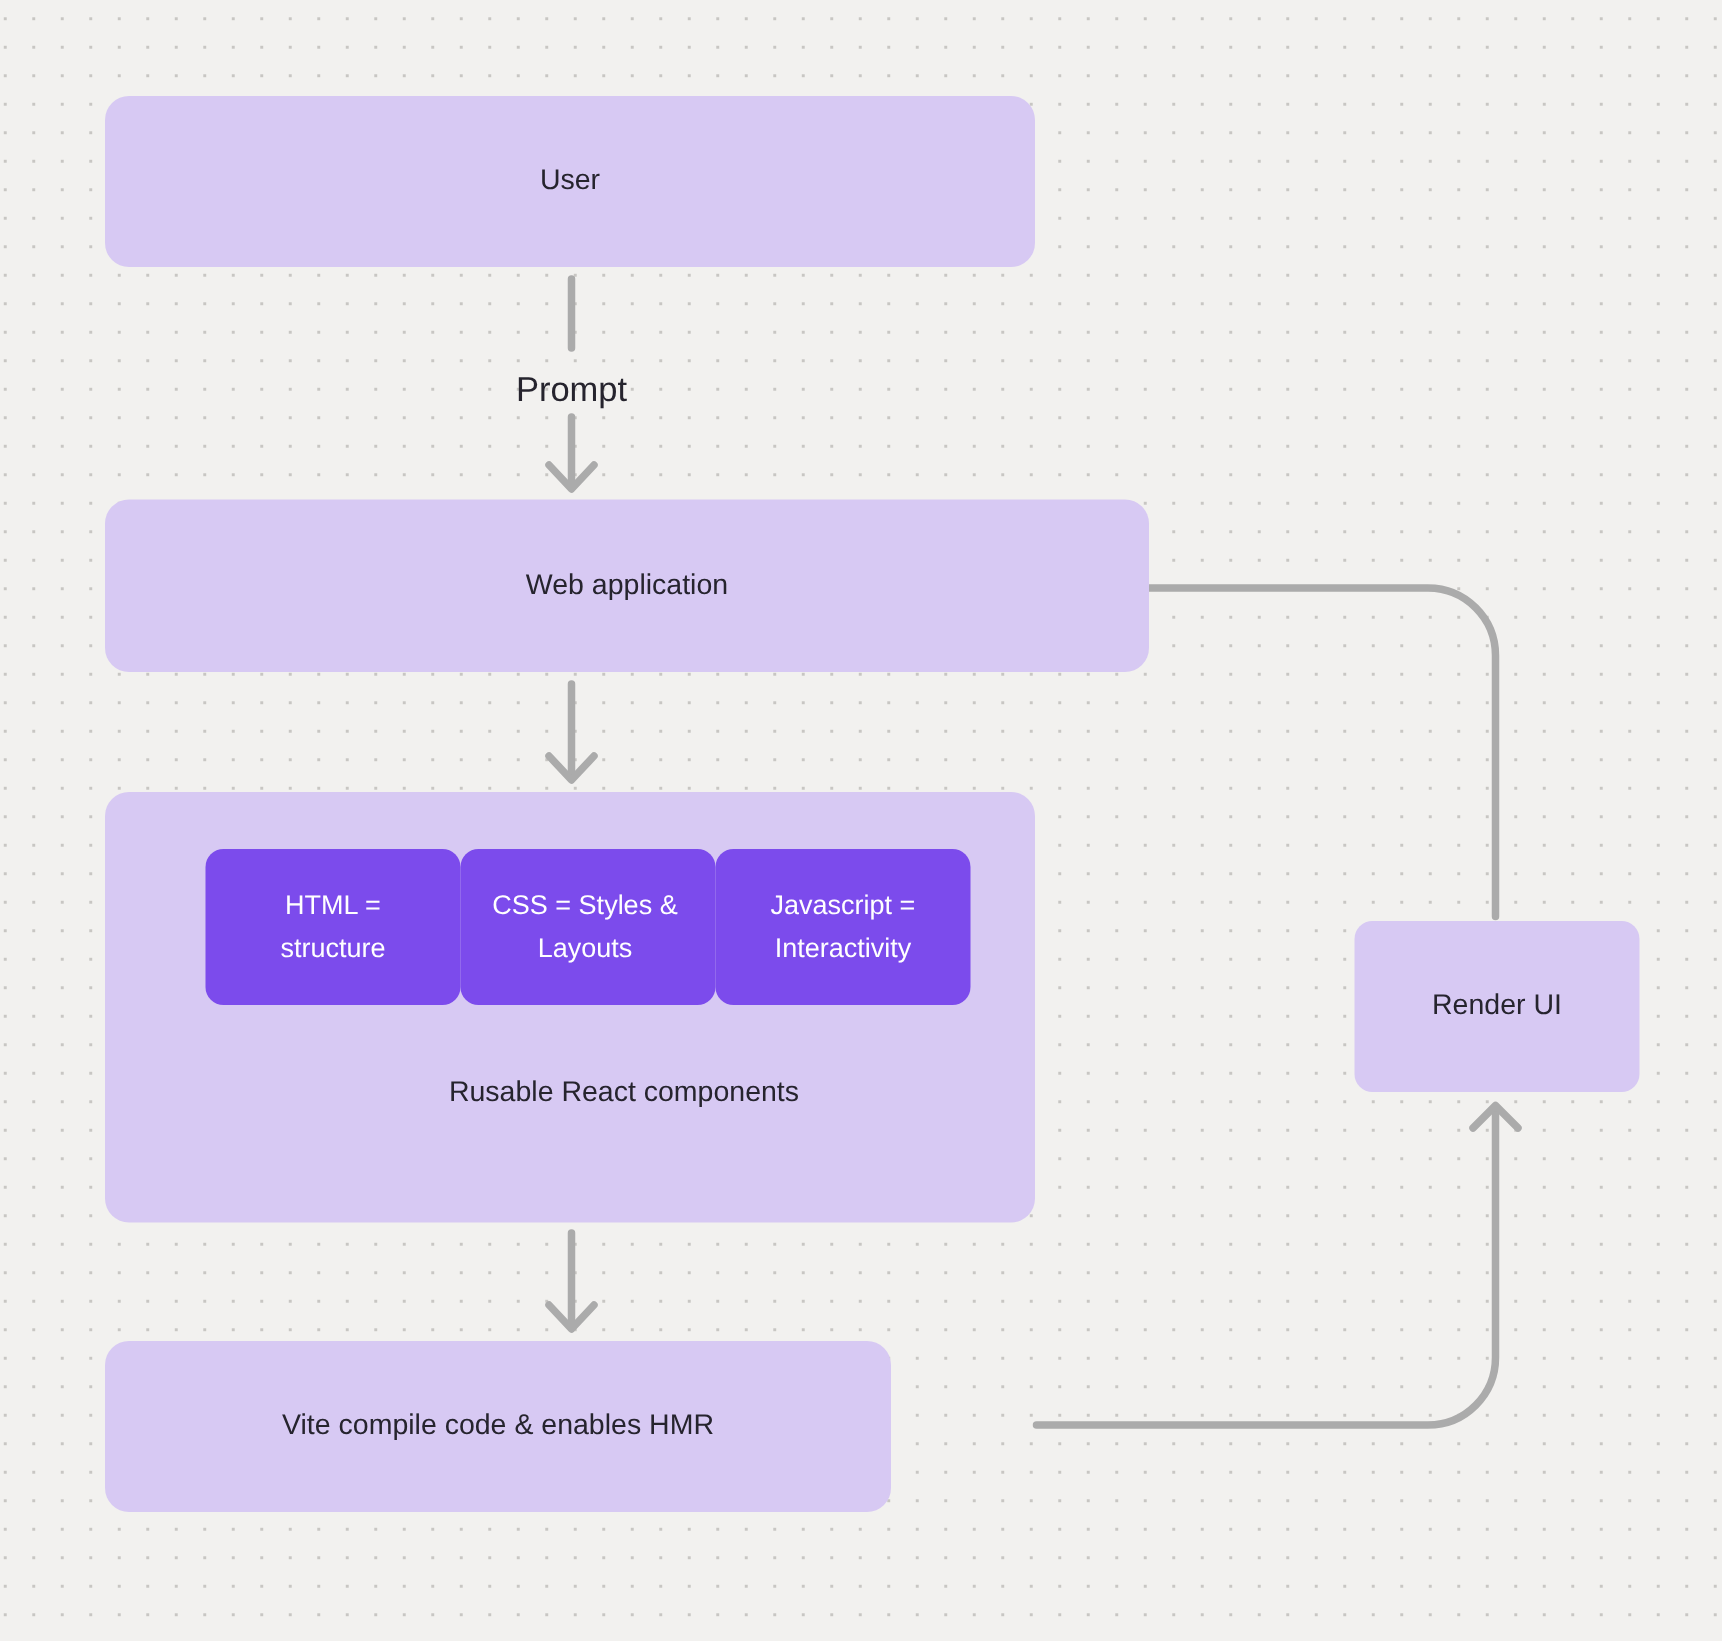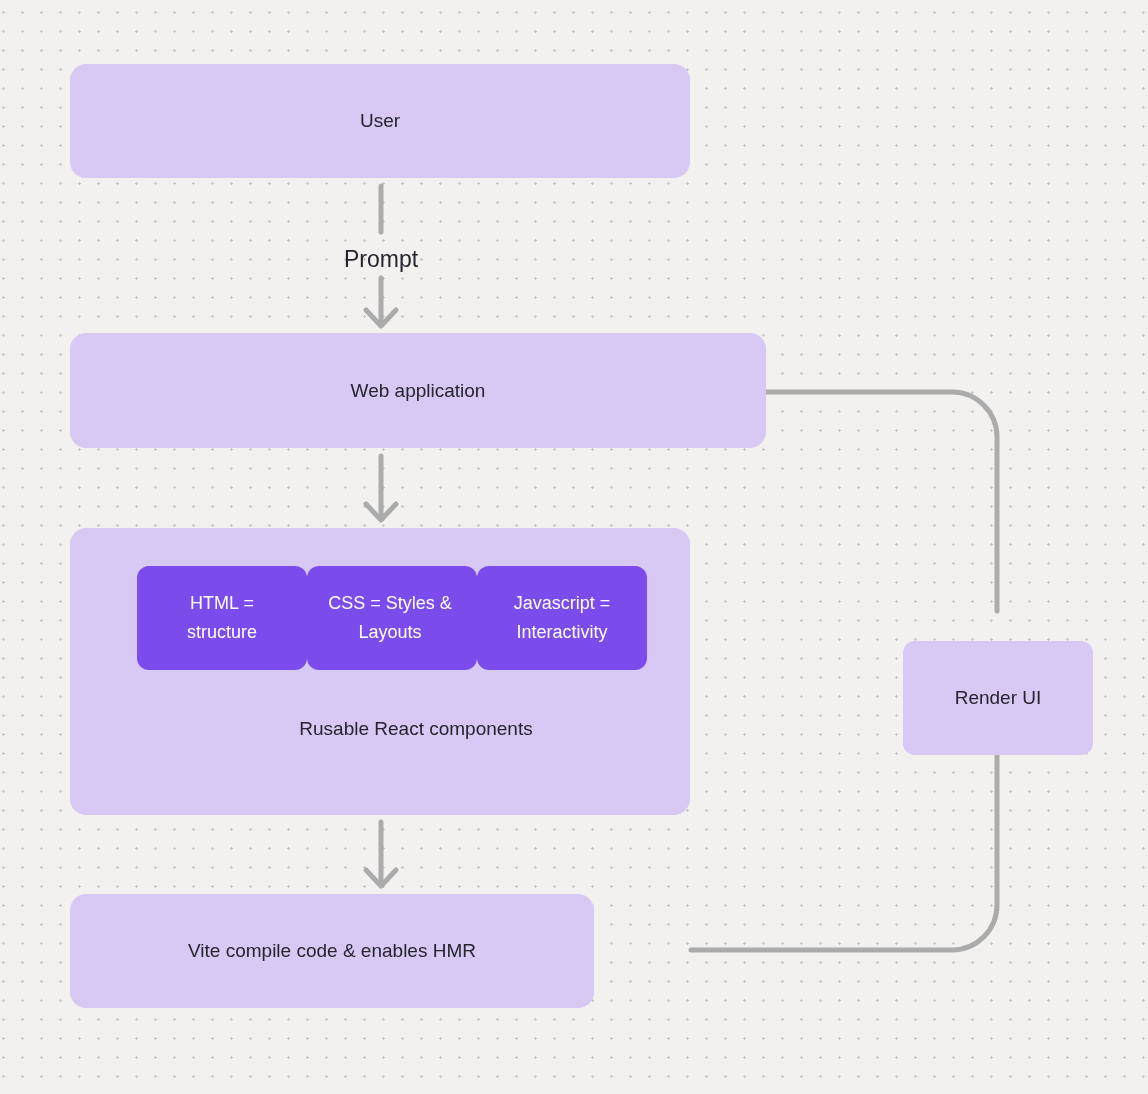--- a/index.html
+++ b/index.html
@@ -43,21 +43,21 @@
     border-radius: 12px;
     color: #FFFFFF;
     font-size: 18px;
     line-height: 1.6;
     padding: 0 16px;
   }
   #node-user          { left: 70px;  top: 64px;  width: 620px; height: 114px; }
   #node-webapp        { left: 70px;  top: 333px; width: 696px; height: 115px; }
   #node-components    { left: 70px;  top: 528px; width: 620px; height: 287px; display: block; }
   #node-vite          { left: 70px;  top: 894px; width: 524px; height: 114px; justify-content: center; }
-  #node-render-ui     { left: 903px; top: 641px; width: 190px; height: 114px; border-radius: 12px; }
+  #node-render-ui     { left: 903px; top: 614px; width: 190px; height: 114px; border-radius: 12px; }
 
   .inner-node {
     position: absolute;
     top: 38px;
     width: 170px;
     height: 104px;
   }
   #inner-html { left: 67px; }
   #inner-css  { left: 237px; padding-left: 12px; }
   #inner-js   { left: 407px; }

